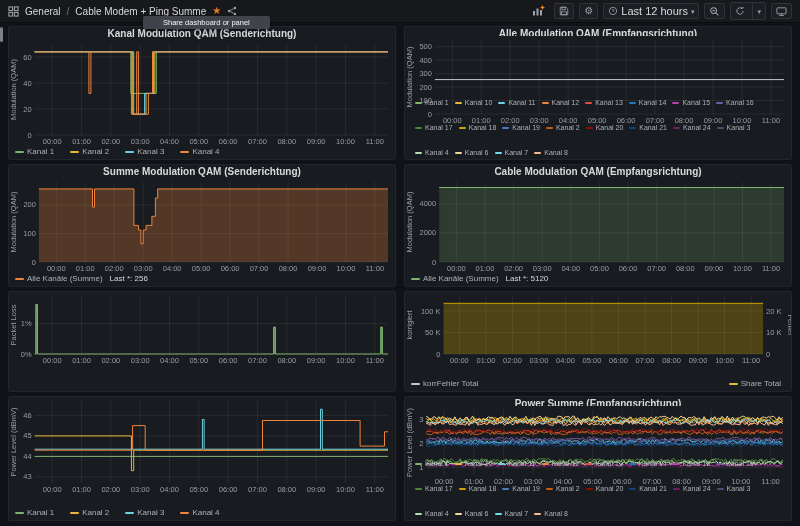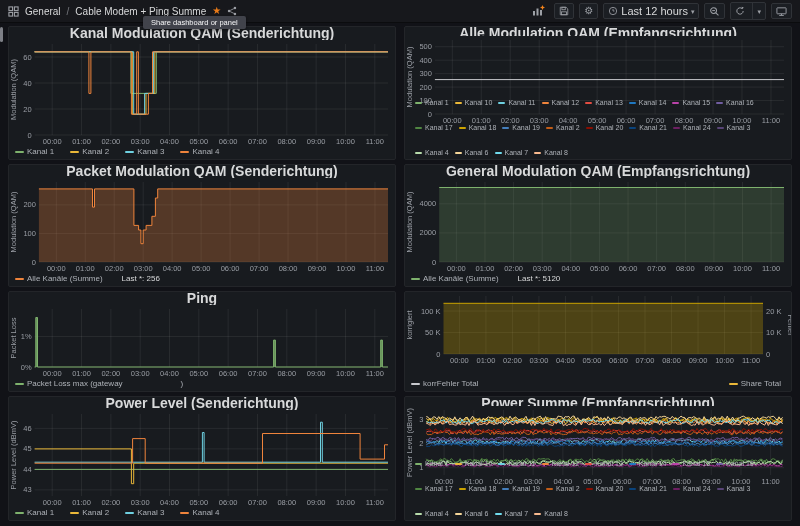--- a/index.html
+++ b/index.html
@@ -29,53 +29,53 @@
   .nbtn .lbl{font-size:11px;color:#d8d9da;}
   .caret{font-size:7px;color:#9da0a6;line-height:1;}
   .split{padding:0;}
   .split .seg{display:inline-flex;align-items:center;height:100%;padding:0 4px;}
   .split .seg + .seg{border-left:1px solid #303338;}
   .gear-glyph{font-size:10px;color:#9da0a6;line-height:1;}
   
   .tooltip{
     position:absolute;left:143px;top:16px;z-index:6;
     background:#41434b;color:#f5f5f6;font-size:7.5px;
-    padding:2px 8px;border-radius:2px;white-space:nowrap;
+    padding:2px 20px;border-radius:2px;white-space:nowrap;
     box-shadow:0 1px 3px rgba(0,0,0,.5);
   }
   
   .scroll-sliver{position:absolute;left:0;top:27px;width:3px;height:15px;background:#7e8087;border-radius:2px;z-index:4;}
   
   #dashboard{
     display:grid;grid-template-columns:1fr 1fr;
     grid-template-rows:134px 123px 101px 125px;
     gap:4px 8px;padding:3px 8px 0 8px;
   }
   .panel{
     background:#181b1f;border:1px solid #232529;border-radius:2px;
     display:flex;flex-direction:column;min-width:0;position:relative;
   }
   .ptitle{
     height:13px;line-height:13px;text-align:center;
-    font-size:14px;font-weight:600;color:#d8d9da;cursor:pointer;
+    font-size:10px;font-weight:600;color:#d8d9da;cursor:pointer;
     white-space:nowrap;overflow:hidden;
   }
   .pchart{flex:1 1 auto;min-height:0;}
   .plegend{
     display:flex;flex-wrap:wrap;align-items:flex-start;
     column-gap:10px;row-gap:0;padding:0 6px 2px 6px;
     font-size:8px;color:#aeb2b8;line-height:10px;gap:16px;
   }
   .plegend.compact{column-gap:6px;font-size:7px;line-height:9px;padding-left:10px;}
   .plegend.splitlg{justify-content:space-between;padding-right:10px;margin-top:20px;}
   .lg-item{display:inline-flex;align-items:center;gap:3px;cursor:pointer;white-space:nowrap;}
   .lg-sw{width:9px;height:2px;border-radius:1px;flex:0 0 auto;}
   .compact .lg-sw{width:7px;}
   .lg-lbl{white-space:pre;}
-  .lg-val{color:#d8d9da;margin-left:16px;}
+  .lg-val{color:#d8d9da;margin-left:4px;}
   svg{display:block;}
 </style>
 </head>
 <body>
 
 <div class="navbar">
   <div class="nav-left">
     <span class="icon-btn">
       <svg width="11" height="11" viewBox="0 0 12 12" fill="none" stroke="#9da0a6" stroke-width="1.2">
         <rect x="1" y="1" width="4" height="4"></rect>
@@ -339,21 +339,21 @@
           <span class="lg-sw" style="background: rgb(112, 219, 237);"></span>
           <span class="lg-lbl">Kanal 7</span>
         </span>
         <span class="lg-item">
           <span class="lg-sw" style="background: rgb(249, 186, 143);"></span>
           <span class="lg-lbl">Kanal 8</span>
         </span>
       </div>
     </div>
     <div class="panel">
-      <div class="ptitle">Packet Modulation QAM (Senderichtung)</div>
+      <div class="ptitle">Summe Modulation QAM (Senderichtung)</div>
       <div class="pchart">
         <svg width="386" height="96">
           <line x1="47.28257261410792" x2="47.28257261410792" y1="4" y2="84" stroke="rgba(255,255,255,0.07)" stroke-width="1"></line>
           <text x="47.28257261410792" y="93" text-anchor="middle" fill="#9a9ea5" font-size="7.5">00:00</text>
           <line x1="76.2535269709544" x2="76.2535269709544" y1="4" y2="84" stroke="rgba(255,255,255,0.07)" stroke-width="1"></line>
           <text x="76.2535269709544" y="93" text-anchor="middle" fill="#9a9ea5" font-size="7.5">01:00</text>
           <line x1="105.22448132780085" x2="105.22448132780085" y1="4" y2="84" stroke="rgba(255,255,255,0.07)" stroke-width="1"></line>
           <text x="105.22448132780085" y="93" text-anchor="middle" fill="#9a9ea5" font-size="7.5">02:00</text>
           <line x1="134.1954356846473" x2="134.1954356846473" y1="4" y2="84" stroke="rgba(255,255,255,0.07)" stroke-width="1"></line>
           <text x="134.1954356846473" y="93" text-anchor="middle" fill="#9a9ea5" font-size="7.5">03:00</text>
@@ -386,21 +386,21 @@
       </div>
       <div class="plegend">
         <span class="lg-item">
           <span class="lg-sw" style="background: rgb(239, 132, 60);"></span>
           <span class="lg-lbl">Alle Kanäle (Summe)</span>
           <span class="lg-val">Last *: 256</span>
         </span>
       </div>
     </div>
     <div class="panel">
-      <div class="ptitle">General Modulation QAM (Empfangsrichtung)</div>
+      <div class="ptitle">Cable Modulation QAM (Empfangsrichtung)</div>
       <div class="pchart">
         <svg width="386" height="96">
           <line x1="51.3684647302905" x2="51.3684647302905" y1="4" y2="84" stroke="rgba(255,255,255,0.07)" stroke-width="1"></line>
           <text x="51.3684647302905" y="93" text-anchor="middle" fill="#9a9ea5" font-size="7.5">00:00</text>
           <line x1="79.98257261410791" x2="79.98257261410791" y1="4" y2="84" stroke="rgba(255,255,255,0.07)" stroke-width="1"></line>
           <text x="79.98257261410791" y="93" text-anchor="middle" fill="#9a9ea5" font-size="7.5">01:00</text>
           <line x1="108.59668049792533" x2="108.59668049792533" y1="4" y2="84" stroke="rgba(255,255,255,0.07)" stroke-width="1"></line>
           <text x="108.59668049792533" y="93" text-anchor="middle" fill="#9a9ea5" font-size="7.5">02:00</text>
           <line x1="137.21078838174276" x2="137.21078838174276" y1="4" y2="84" stroke="rgba(255,255,255,0.07)" stroke-width="1"></line>
           <text x="137.21078838174276" y="93" text-anchor="middle" fill="#9a9ea5" font-size="7.5">03:00</text>
@@ -433,21 +433,20 @@
       </div>
       <div class="plegend">
         <span class="lg-item">
           <span class="lg-sw" style="background: rgb(126, 178, 109);"></span>
           <span class="lg-lbl">Alle Kanäle (Summe)</span>
           <span class="lg-val">Last *: 5120</span>
         </span>
       </div>
     </div>
     <div class="panel">
-      <div class="ptitle">Ping</div>
       <div class="pchart">
         <svg width="386" height="74">
           <line x1="43.19668049792534" x2="43.19668049792534" y1="4" y2="62" stroke="rgba(255,255,255,0.07)" stroke-width="1"></line>
           <text x="43.19668049792534" y="71" text-anchor="middle" fill="#9a9ea5" font-size="7.5">00:00</text>
           <line x1="72.52448132780086" x2="72.52448132780086" y1="4" y2="62" stroke="rgba(255,255,255,0.07)" stroke-width="1"></line>
           <text x="72.52448132780086" y="71" text-anchor="middle" fill="#9a9ea5" font-size="7.5">01:00</text>
           <line x1="101.85228215767637" x2="101.85228215767637" y1="4" y2="62" stroke="rgba(255,255,255,0.07)" stroke-width="1"></line>
           <text x="101.85228215767637" y="71" text-anchor="middle" fill="#9a9ea5" font-size="7.5">02:00</text>
           <line x1="131.18008298755186" x2="131.18008298755186" y1="4" y2="62" stroke="rgba(255,255,255,0.07)" stroke-width="1"></line>
           <text x="131.18008298755186" y="71" text-anchor="middle" fill="#9a9ea5" font-size="7.5">03:00</text>
@@ -468,26 +467,20 @@
           <line x1="365.80248962655594" x2="365.80248962655594" y1="4" y2="62" stroke="rgba(255,255,255,0.07)" stroke-width="1"></line>
           <text x="365.80248962655594" y="71" text-anchor="middle" fill="#9a9ea5" font-size="7.5">11:00</text>
           <line x1="25.6" x2="379" y1="62" y2="62" stroke="rgba(255,255,255,0.07)" stroke-width="1"></line>
           <text x="22.6" y="64.5" text-anchor="end" fill="#9a9ea5" font-size="7.5">0%</text>
           <line x1="25.6" x2="379" y1="31.47368421052632" y2="31.47368421052632" stroke="rgba(255,255,255,0.07)" stroke-width="1"></line>
           <text x="22.6" y="33.973684210526315" text-anchor="end" fill="#9a9ea5" font-size="7.5">1%</text>
           <text x="0" y="0" fill="#9a9ea5" font-size="7.5" text-anchor="middle" transform="translate(7,33) rotate(-90)">Packet Loss</text>
           <path d="M25.6 62.0 L26.8 62.0 L26.8 12.5 L28.5 12.5 L28.5 62.0 L264.6 62.0 L264.6 35.1 L266.4 35.1 L266.4 62.0 L371.7 62.0 L371.7 35.1 L373.4 35.1 L373.4 62.0 L379.0 62.0 L379.0 62.0 L25.6 62.0 Z" fill="#7EB26D" fill-opacity="0.75" stroke="none"></path>
           <path d="M25.6 62.0 L26.8 62.0 L26.8 12.5 L28.5 12.5 L28.5 62.0 L264.6 62.0 L264.6 35.1 L266.4 35.1 L266.4 62.0 L371.7 62.0 L371.7 35.1 L373.4 35.1 L373.4 62.0 L379.0 62.0" fill="none" stroke="#7EB26D" stroke-width="1"></path>
         </svg>
-      </div>
-      <div class="plegend">
-        <span class="lg-item">
-          <span class="lg-sw" style="background: rgb(126, 178, 109);"></span>
-          <span class="lg-lbl">Packet Loss max (gateway                          )</span>
-        </span>
       </div>
     </div>
     <div class="panel">
       <div class="pchart">
         <svg width="386" height="74">
           <line x1="54.408713692946094" x2="54.408713692946094" y1="4" y2="62" stroke="rgba(255,255,255,0.07)" stroke-width="1"></line>
           <text x="54.408713692946094" y="71" text-anchor="middle" fill="#9a9ea5" font-size="7.5">00:00</text>
           <line x1="80.92323651452284" x2="80.92323651452284" y1="4" y2="62" stroke="rgba(255,255,255,0.07)" stroke-width="1"></line>
           <text x="80.92323651452284" y="71" text-anchor="middle" fill="#9a9ea5" font-size="7.5">01:00</text>
           <line x1="107.4377593360996" x2="107.4377593360996" y1="4" y2="62" stroke="rgba(255,255,255,0.07)" stroke-width="1"></line>
@@ -530,21 +523,20 @@
           <span class="lg-sw" style="background: rgb(200, 201, 206);"></span>
           <span class="lg-lbl">korrFehler Total</span>
         </span>
         <span class="lg-item">
           <span class="lg-sw" style="background: rgb(234, 184, 57);"></span>
           <span class="lg-lbl">Share Total</span>
         </span>
       </div>
     </div>
     <div class="panel">
-      <div class="ptitle">Power Level (Senderichtung)</div>
       <div class="pchart">
         <svg width="386" height="98">
           <line x1="43.19668049792534" x2="43.19668049792534" y1="4" y2="86" stroke="rgba(255,255,255,0.07)" stroke-width="1"></line>
           <text x="43.19668049792534" y="95" text-anchor="middle" fill="#9a9ea5" font-size="7.5">00:00</text>
           <line x1="72.52448132780086" x2="72.52448132780086" y1="4" y2="86" stroke="rgba(255,255,255,0.07)" stroke-width="1"></line>
           <text x="72.52448132780086" y="95" text-anchor="middle" fill="#9a9ea5" font-size="7.5">01:00</text>
           <line x1="101.85228215767637" x2="101.85228215767637" y1="4" y2="86" stroke="rgba(255,255,255,0.07)" stroke-width="1"></line>
           <text x="101.85228215767637" y="95" text-anchor="middle" fill="#9a9ea5" font-size="7.5">02:00</text>
           <line x1="131.18008298755186" x2="131.18008298755186" y1="4" y2="86" stroke="rgba(255,255,255,0.07)" stroke-width="1"></line>
           <text x="131.18008298755186" y="95" text-anchor="middle" fill="#9a9ea5" font-size="7.5">03:00</text>

